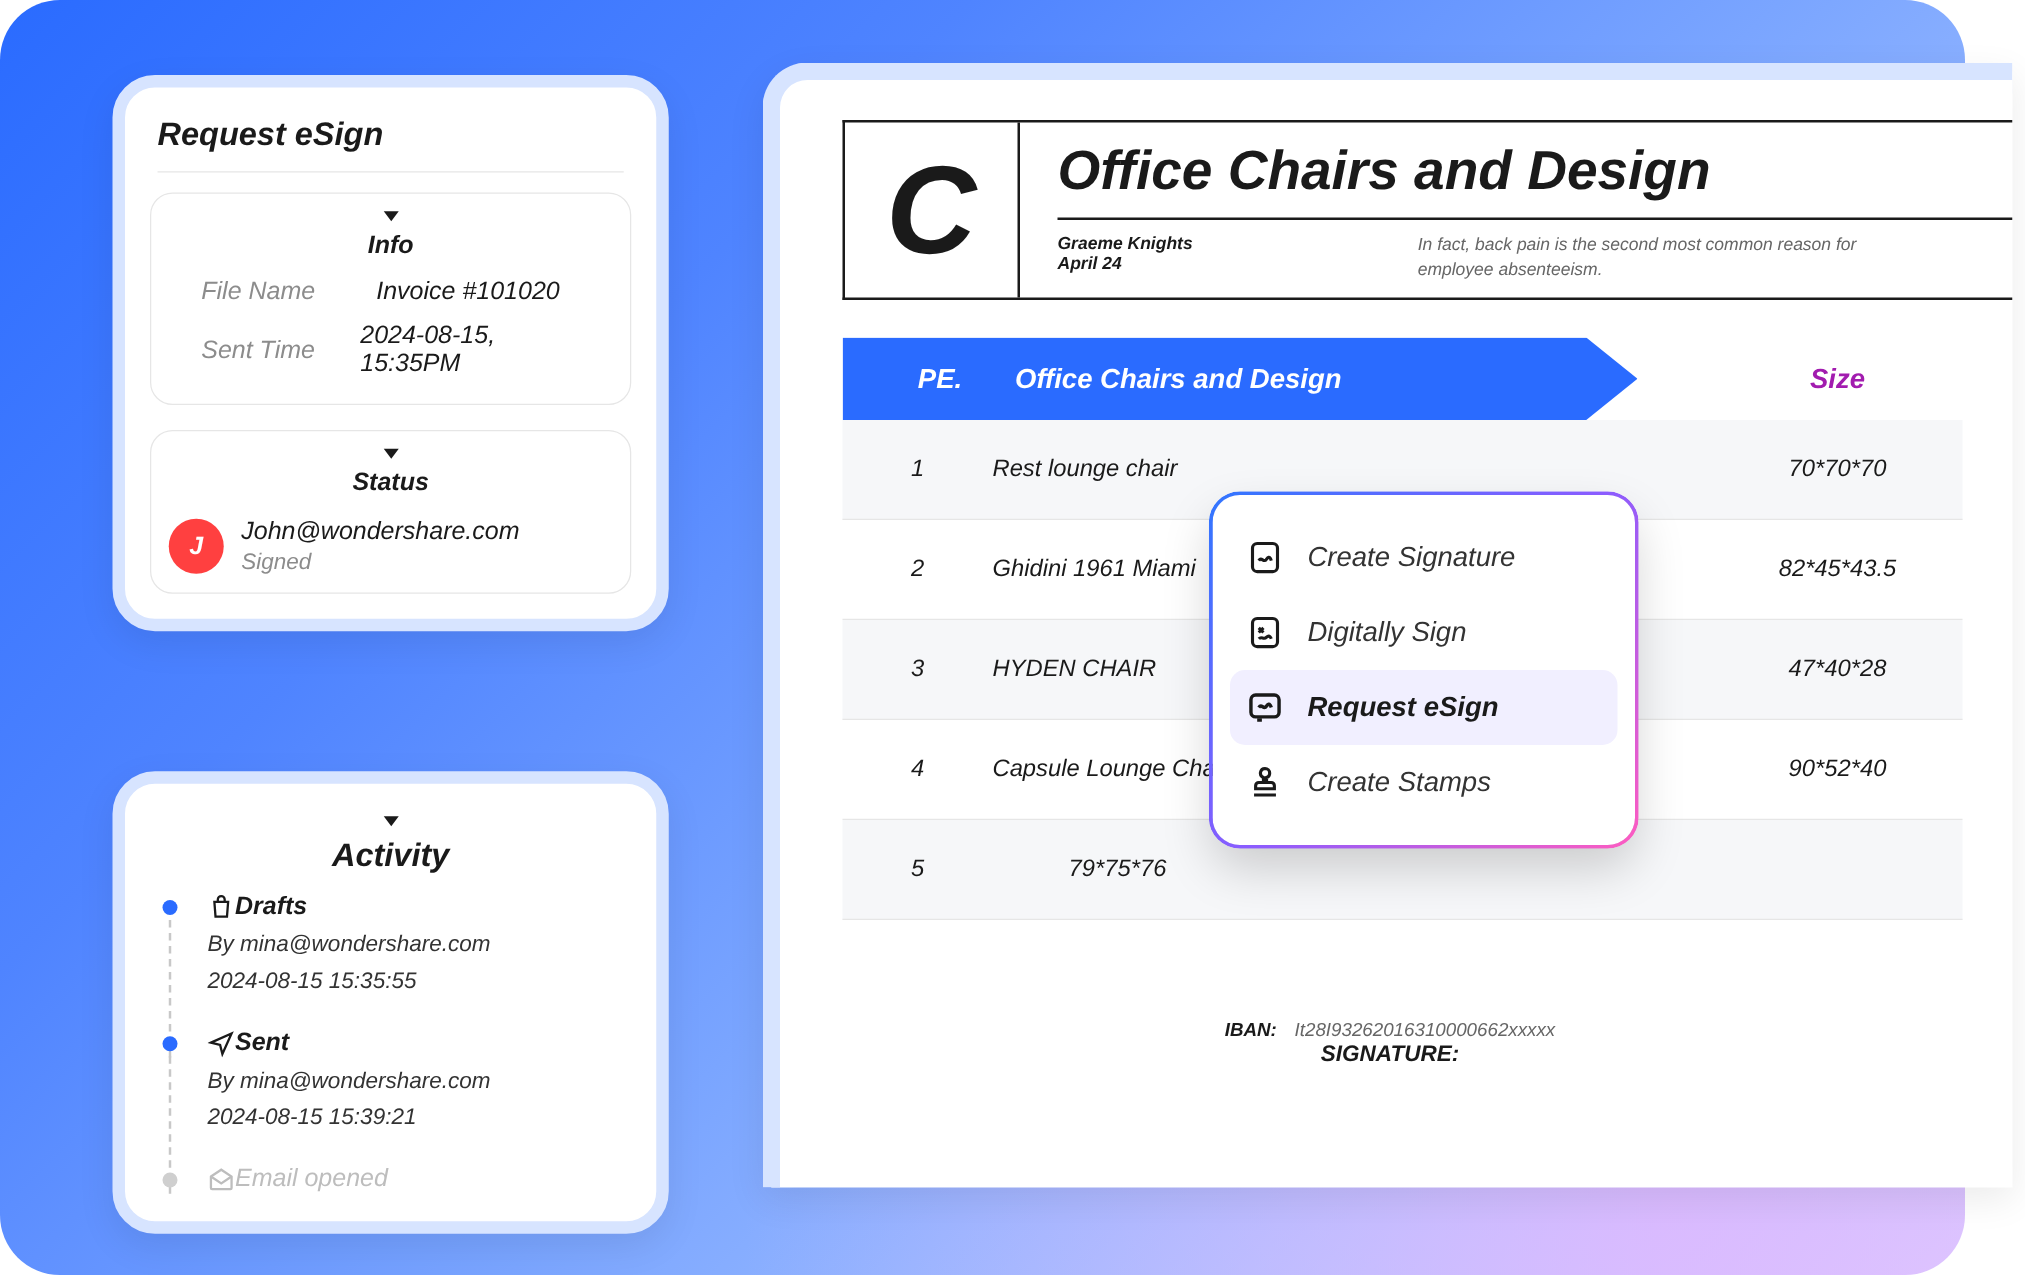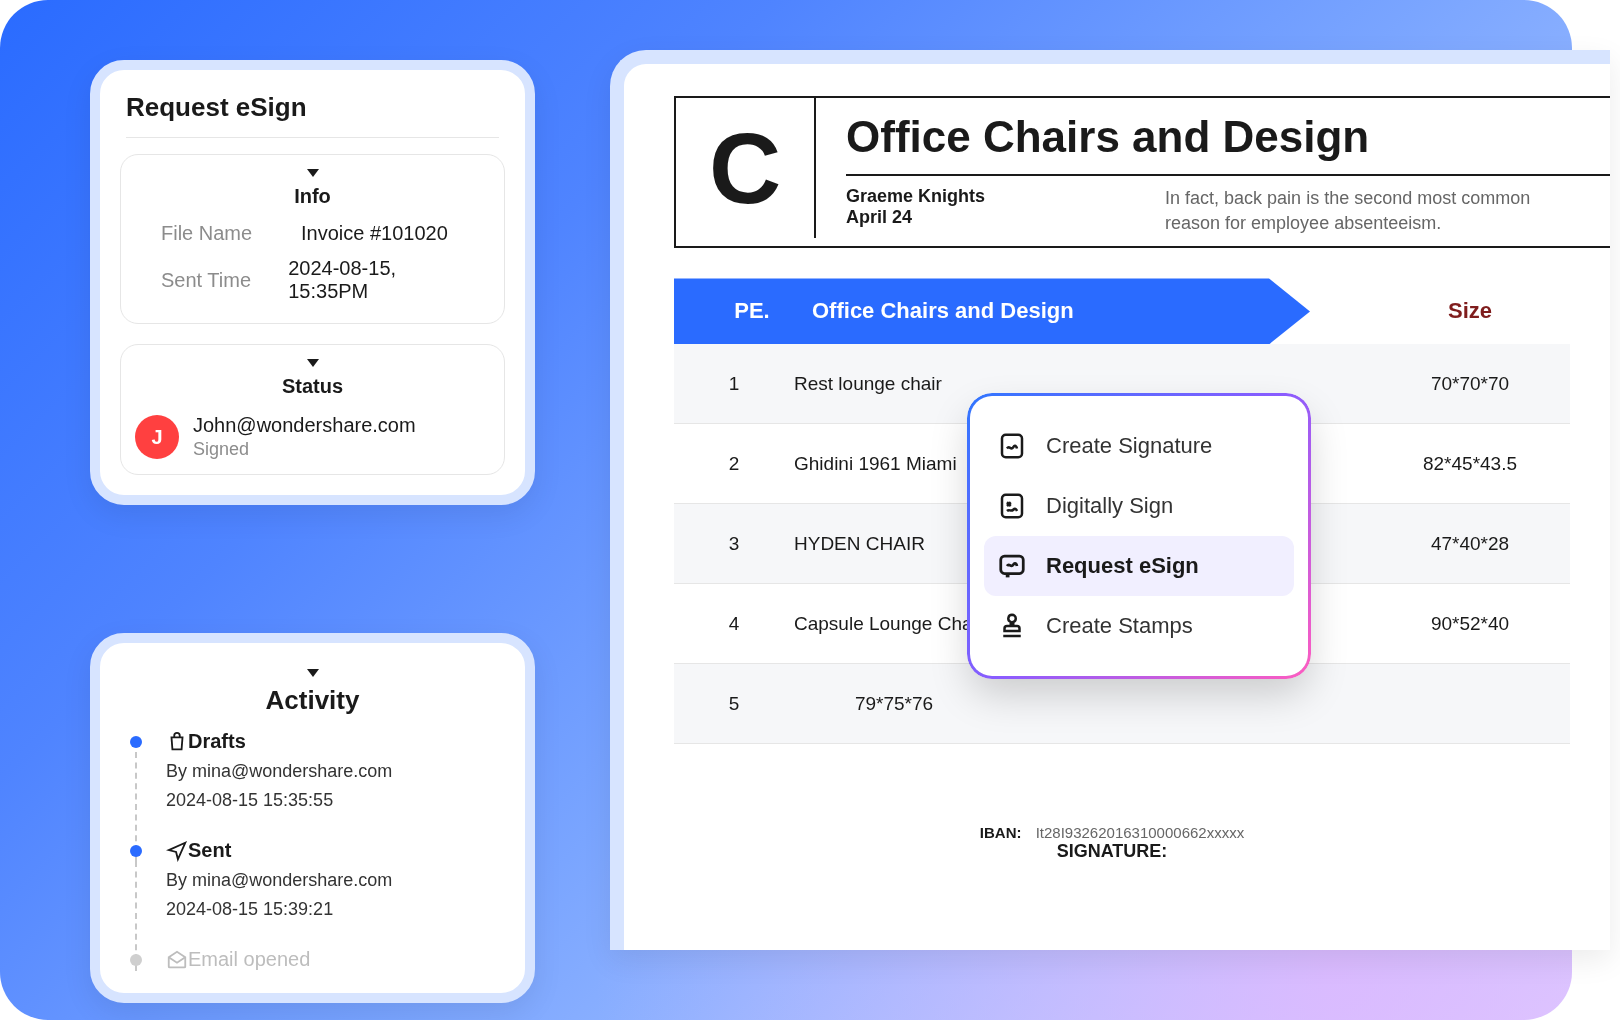--- a/index.html
+++ b/index.html
@@ -7,20 +7,21 @@
     font-family: -apple-system, BlinkMacSystemFont, "Segoe UI", Helvetica, Arial, sans-serif;
     width: 1620px;
     height: 1020px;
     overflow: hidden;
     background: #fff;
   }
   .stage {
     position: relative;
     width: 1572px;
     height: 1020px;
+    font-style: italic;
   }
   .bg {
     position: absolute;
     inset: 0;
     border-radius: 48px;
     background:
       radial-gradient(circle at 85% 95%, rgba(230,180,255,0.7), rgba(255,255,255,0) 45%),
       linear-gradient(135deg, #2a6bff 0%, #4f84ff 30%, #7aa5ff 55%, #a9c4ff 80%, #d6d1ff 100%);
   }
 
@@ -30,21 +31,21 @@
     background: #fff;
     border: 10px solid #d7e4ff;
     border-radius: 34px;
     box-shadow: 0 10px 30px rgba(0,0,0,0.08);
   }
   .card.esign {
     left: 90px; top: 60px;
     width: 445px;
   }
   .card.activity {
-    left: 90px; top: 633px;
+    left: 90px; top: 617px;
     width: 445px;
     height: 370px;
     overflow: hidden;
   }
   .card-title {
     font-size: 26px;
     font-weight: 700;
     color: #1a1a1a;
     padding: 22px 26px 14px;
   }
@@ -183,21 +184,21 @@
   .doc-title {
     font-size: 44px;
     font-weight: 800;
     color: #1a1a1a;
     padding: 14px 20px 12px 0;
     border-bottom: 2px solid #1a1a1a;
   }
   .doc-meta {
     display: flex;
     padding: 10px 20px 10px 0;
-    font-size: 18px;
+    font-size: 14px;
     gap: 180px;
   }
   .meta-left { font-weight: 700; color: #1a1a1a; }
   .meta-left div:last-child { margin-top: 0; }
   .meta-right { color: #666; max-width: 400px; line-height: 1.4; }
 
   
   .table-wrap { margin-top: 30px; margin-right: 40px; }
   .table-head {
     display: flex;
@@ -217,21 +218,21 @@
   .th {
     position: relative;
     font-weight: 700;
     font-size: 22px;
     display: flex;
     align-items: center;
     height: 66px;
   }
   .th.pe { width: 120px; justify-content: center; color: #fff; }
   .th.desc { flex: 1; color: #fff; padding-left: 0; }
-  .th.size { width: 200px; justify-content: center; color: #7f1d1d; }
+  .th.size { width: 200px; justify-content: center; color: #a21caf; }
   .tr {
     display: flex;
     align-items: center;
     height: 80px;
     border-bottom: 1px solid #e6e6e6;
     background: #fff;
     font-size: 19px;
     color: #1a1a1a;
   }
   .tr:nth-child(odd) { background: #f6f7f9; }

